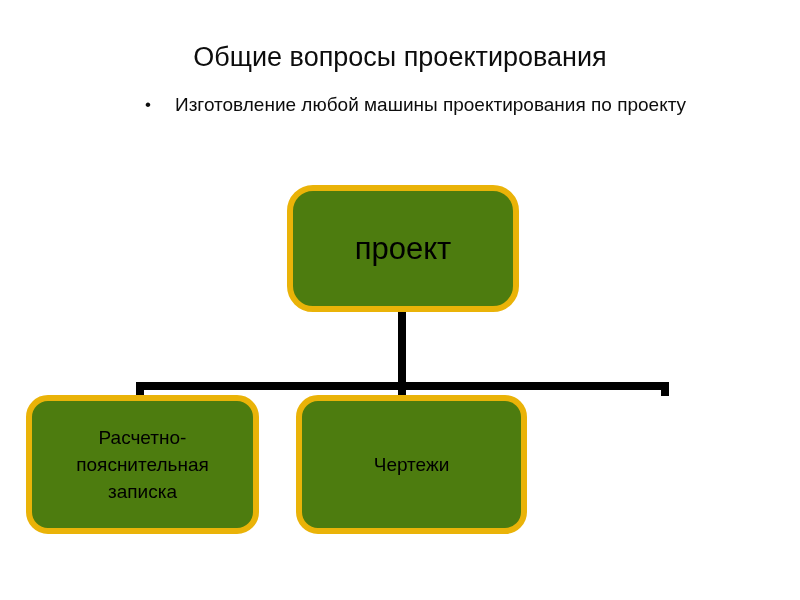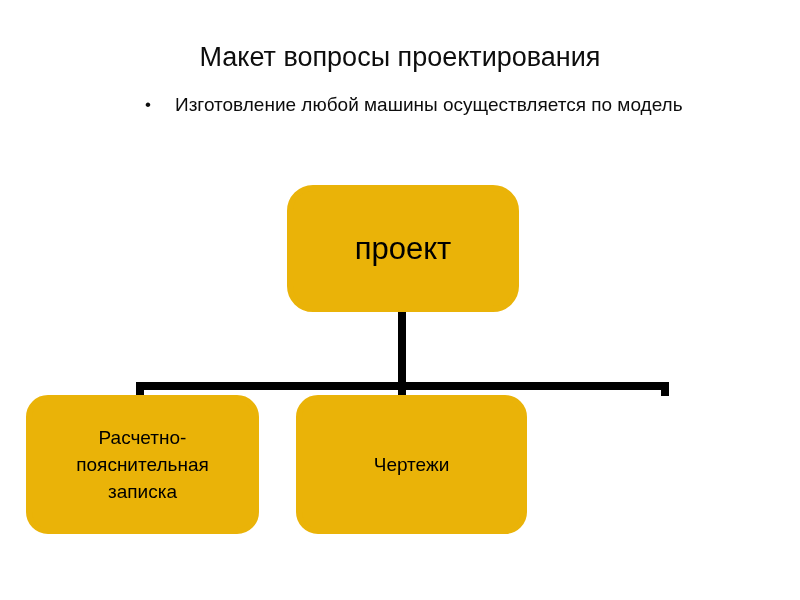--- a/index.html
+++ b/index.html
@@ -64,21 +64,21 @@
     position: absolute;
     left: 0;
     top: 0;
     width: 800px;
     height: 600px;
   }
 
   .node {
     position: absolute;
     box-sizing: border-box;
-    background: #eab308;
+    background: #4d7c0f;
     border: 6px solid #eab308;
     border-radius: 22px;
     display: flex;
     align-items: center;
     justify-content: center;
     text-align: center;
     color: #000000;
     font-family: "Liberation Sans", sans-serif;
   }
   .node-label {
@@ -161,25 +161,25 @@
     top: 382px;
     width: 8px;
     height: 14px;
   }
 </style>
 </head>
 <body>
 
 <div id="slide">
 
-  <div id="slide-title">Макет вопросы проектирования</div>
+  <div id="slide-title">Общие вопросы проектирования</div>
 
   <div id="bullet-row">
     <span id="bullet-marker">•</span>
-    <span id="bullet-text">Изготовление любой машины осуществляется по модель</span>
+    <span id="bullet-text">Изготовление любой машины проектирования по проекту</span>
   </div>
 
   <div id="diagram">
 
     <div class="connector" id="conn-trunk"></div>
     <div class="connector" id="conn-bar"></div>
     <div class="connector" id="conn-stub-left"></div>
     <div class="connector" id="conn-stub-mid"></div>
     <div class="connector" id="conn-stub-right"></div>
 

